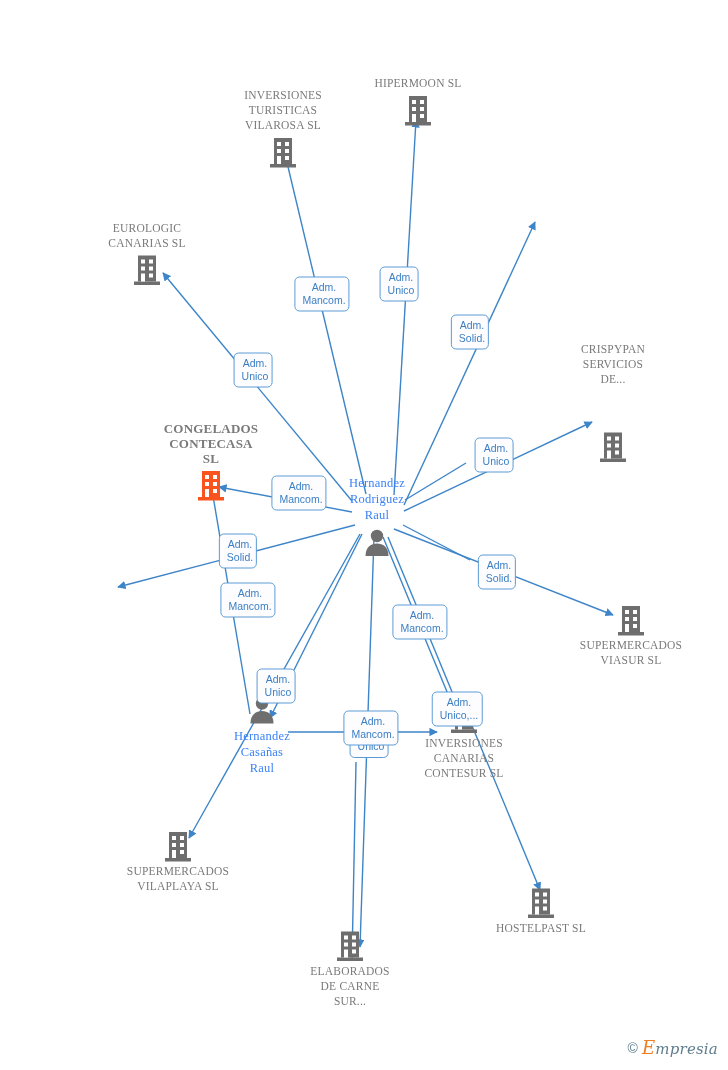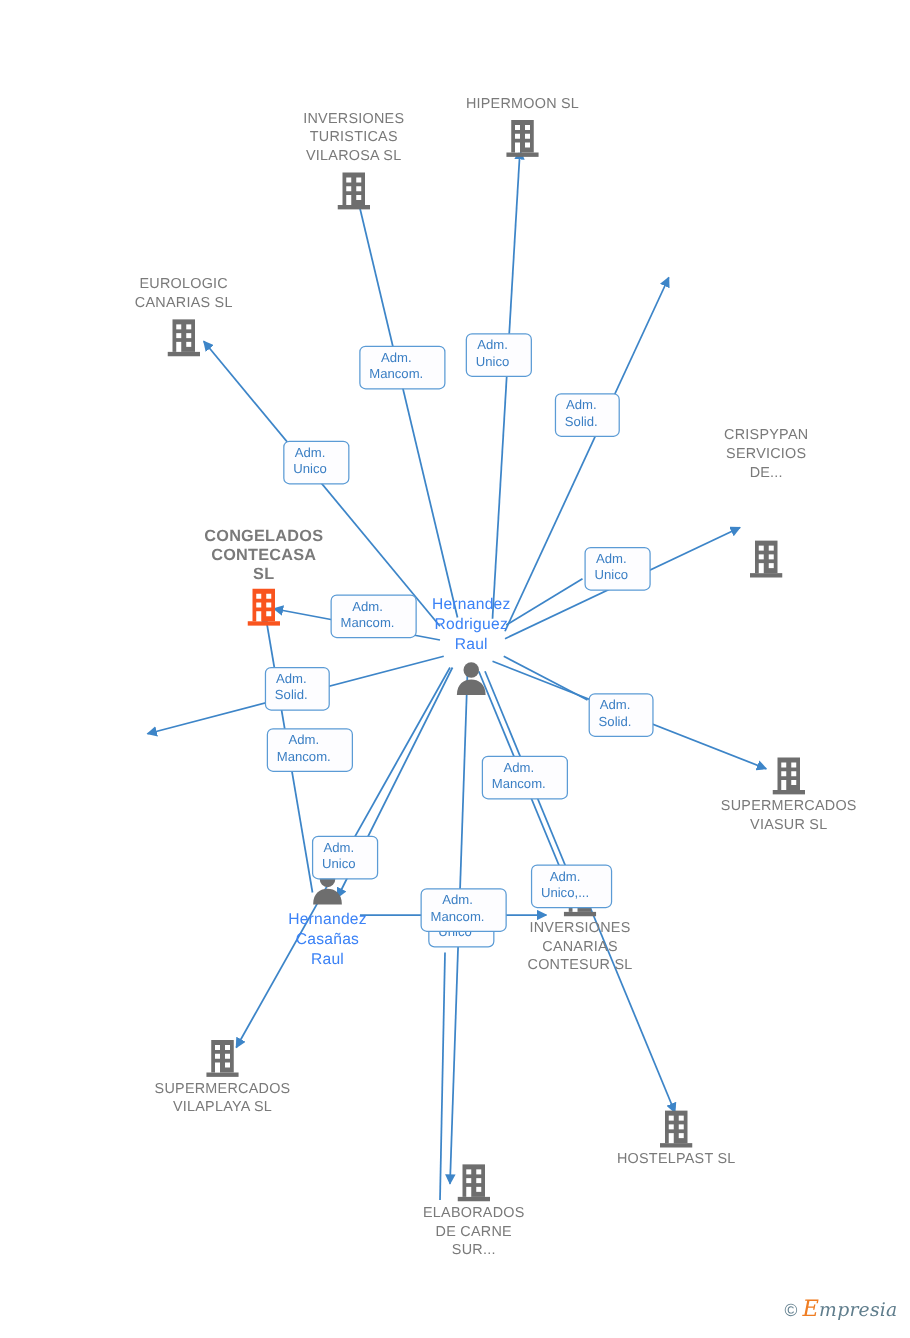--- a/index.html
+++ b/index.html
@@ -27,20 +27,21 @@
   }
   .node {
     position: absolute;
     transform: translate(-50%, -50%);
     text-align: center;
     width: 150px;
     display: flex;
     flex-direction: column;
     align-items: center;
     justify-content: center;
+    font-family: Liberation Serif, serif;
   }
   .node .icon-wrap {
     line-height: 0;
   }
   .node-label {
     color: #7a7a7a;
     font-size: 11.5px;
     line-height: 15px;
     letter-spacing: 0.2px;
     white-space: pre-line;
@@ -72,21 +73,21 @@
   }
   .edge-label {
     position: absolute;
     transform: translate(-50%, -50%);
     background: #fdfdff;
     border: 1.3px solid #5b9bd5;
     border-radius: 5px;
     color: #3b7fc4;
     font-size: 10.5px;
     line-height: 13px;
-    padding: 3px 17px 4px 7px;
+    padding: 3px 3px 4px 7px;
     text-align: center;
     white-space: pre-line;
     box-sizing: border-box;
   }
   .watermark {
     position: absolute;
     right: 10px;
     bottom: 12px;
     display: flex;
     align-items: center;
@@ -340,21 +341,21 @@
             <rect x="7" y="13" width="4" height="4"></rect>
             <rect x="15" y="13" width="4" height="4"></rect>
             <rect x="7" y="20" width="4" height="8"></rect>
             <rect x="15" y="20" width="4" height="4"></rect>
           </g>
         </svg>
     </span>
     <span class="node-label">HOSTELPAST SL</span>
   </div>
 
-  <div class="node company" style="left:379px; top:969px;">
+  <div class="node company" style="left:350px; top:969px;">
     <span class="icon-wrap">
       <svg width="26" height="32" viewBox="0 0 26 32">
           <rect x="4" y="2" width="18" height="26" fill="#6e6e6e"></rect>
           <rect x="0" y="28" width="26" height="3.5" fill="#6e6e6e"></rect>
           <g fill="#ffffff">
             <rect x="7" y="6" width="4" height="4"></rect>
             <rect x="15" y="6" width="4" height="4"></rect>
             <rect x="7" y="13" width="4" height="4"></rect>
             <rect x="15" y="13" width="4" height="4"></rect>
             <rect x="7" y="20" width="4" height="8"></rect>

